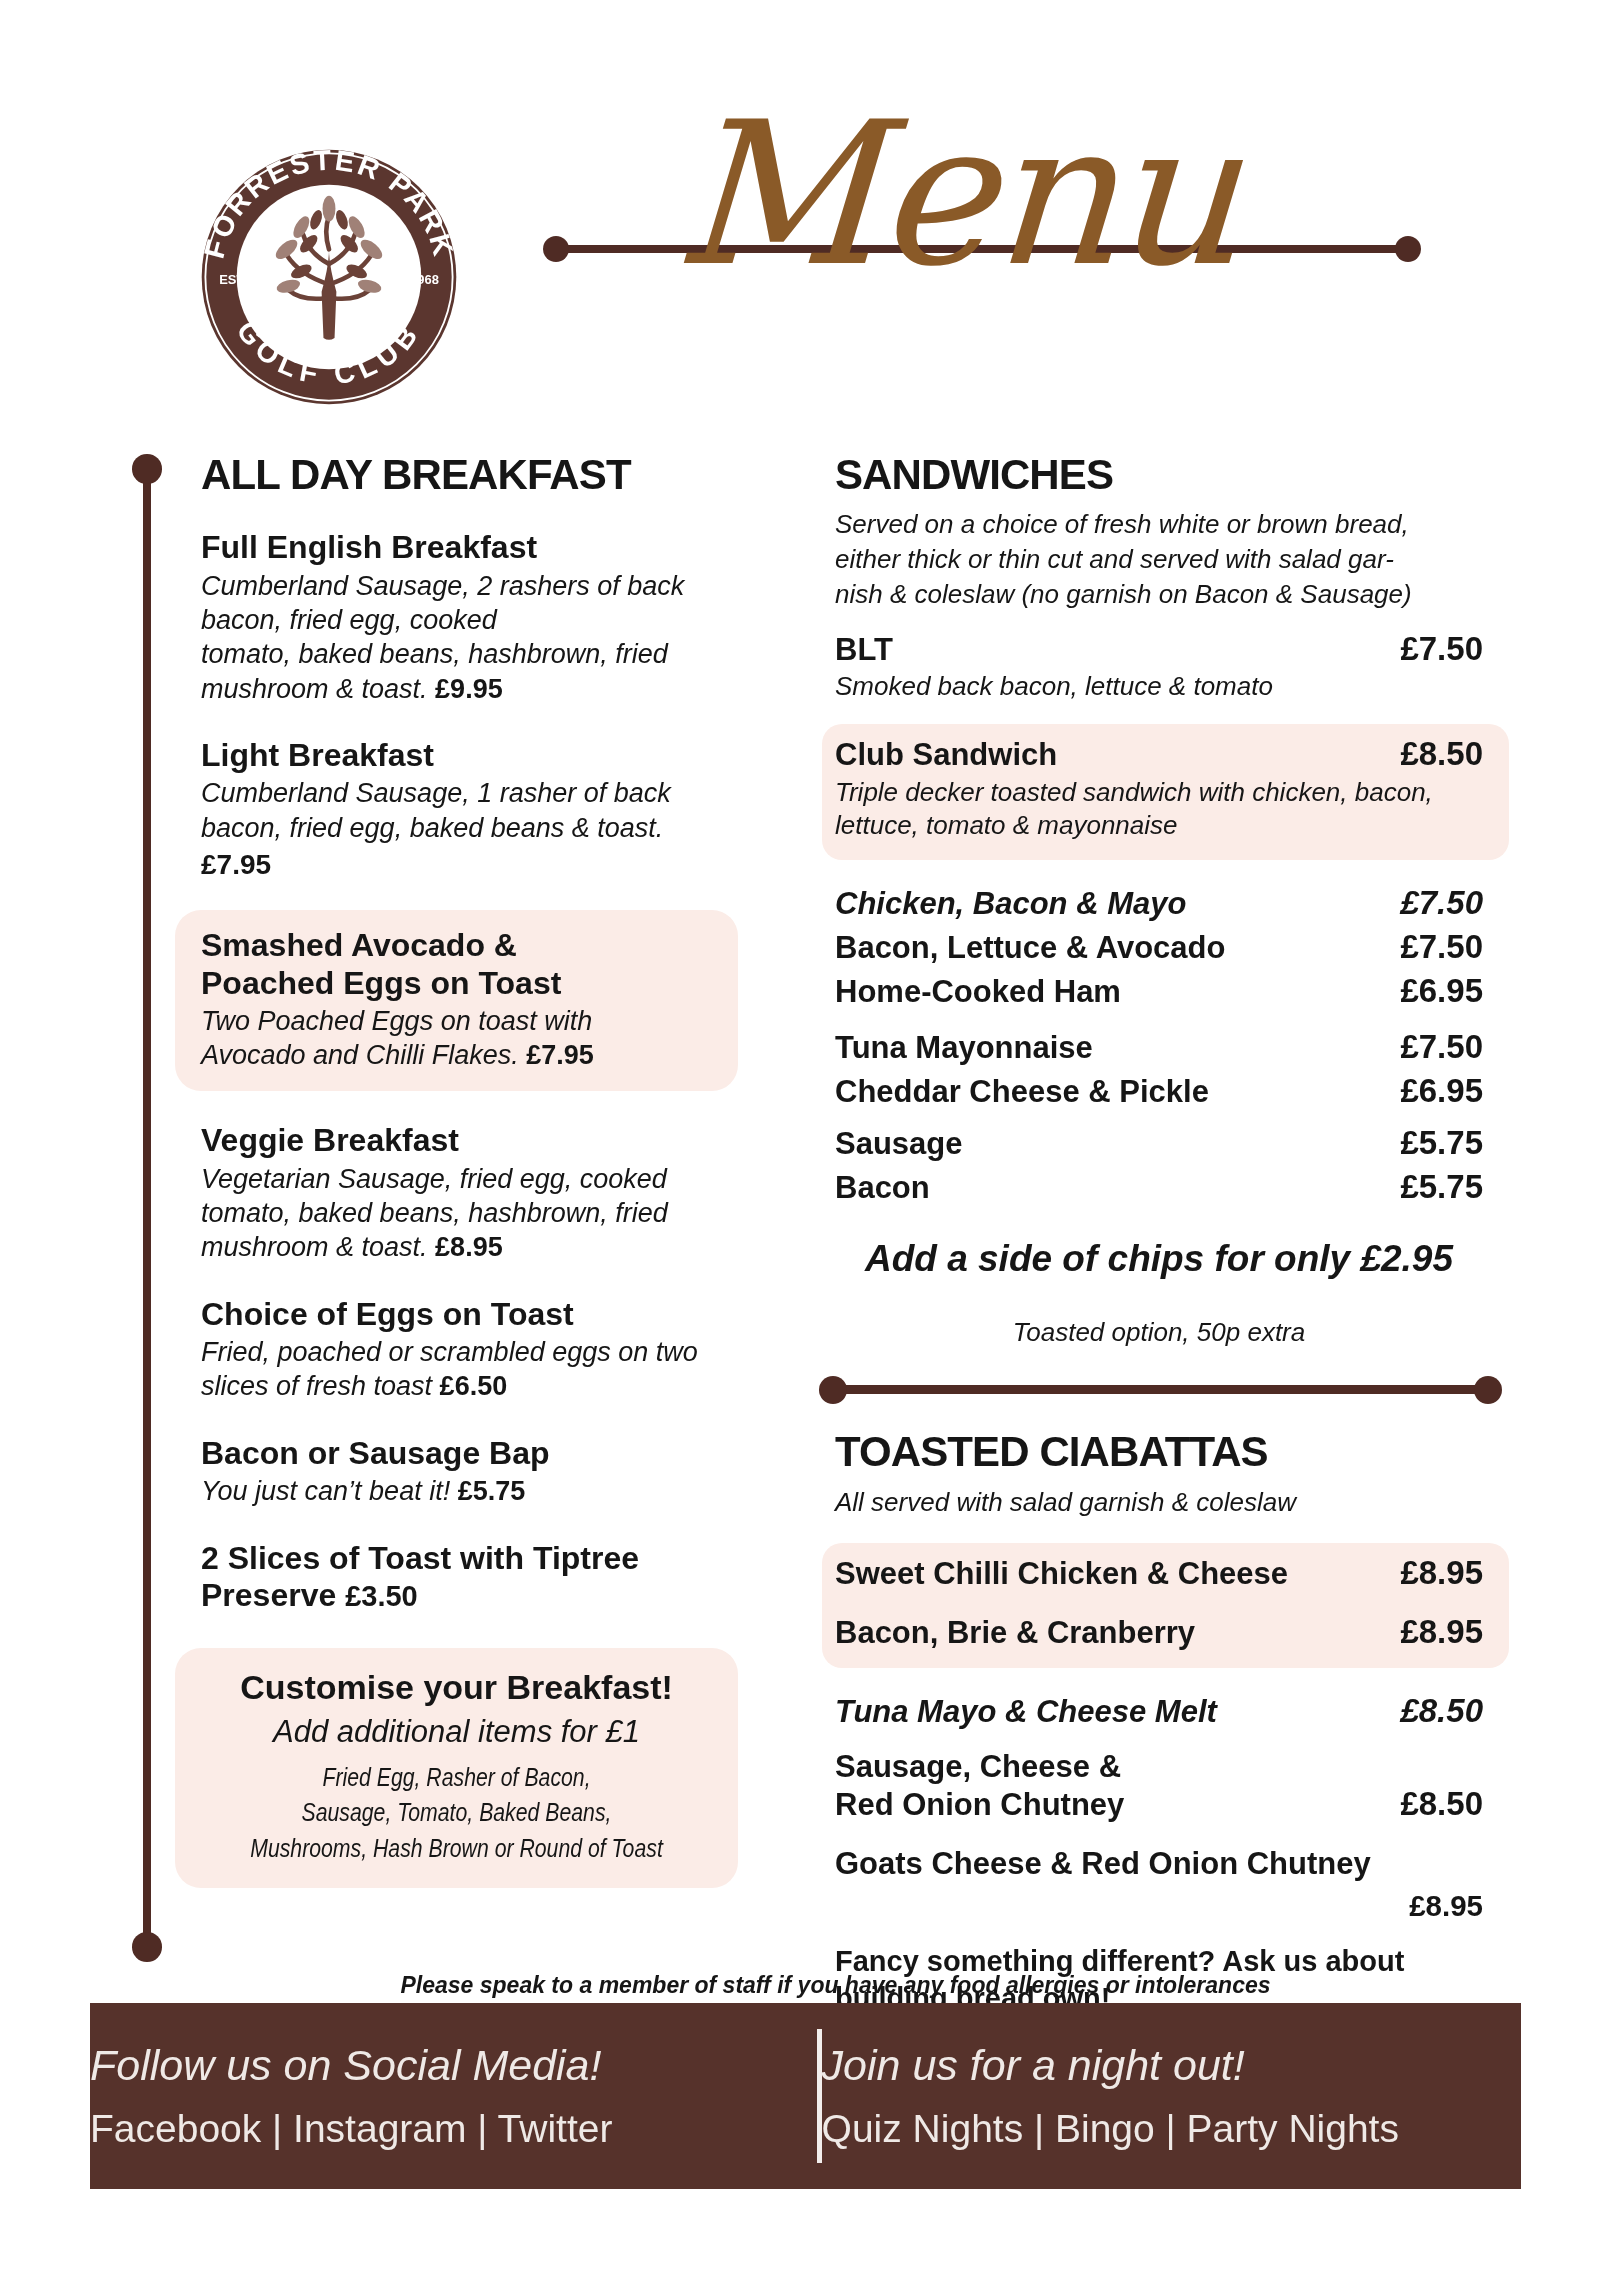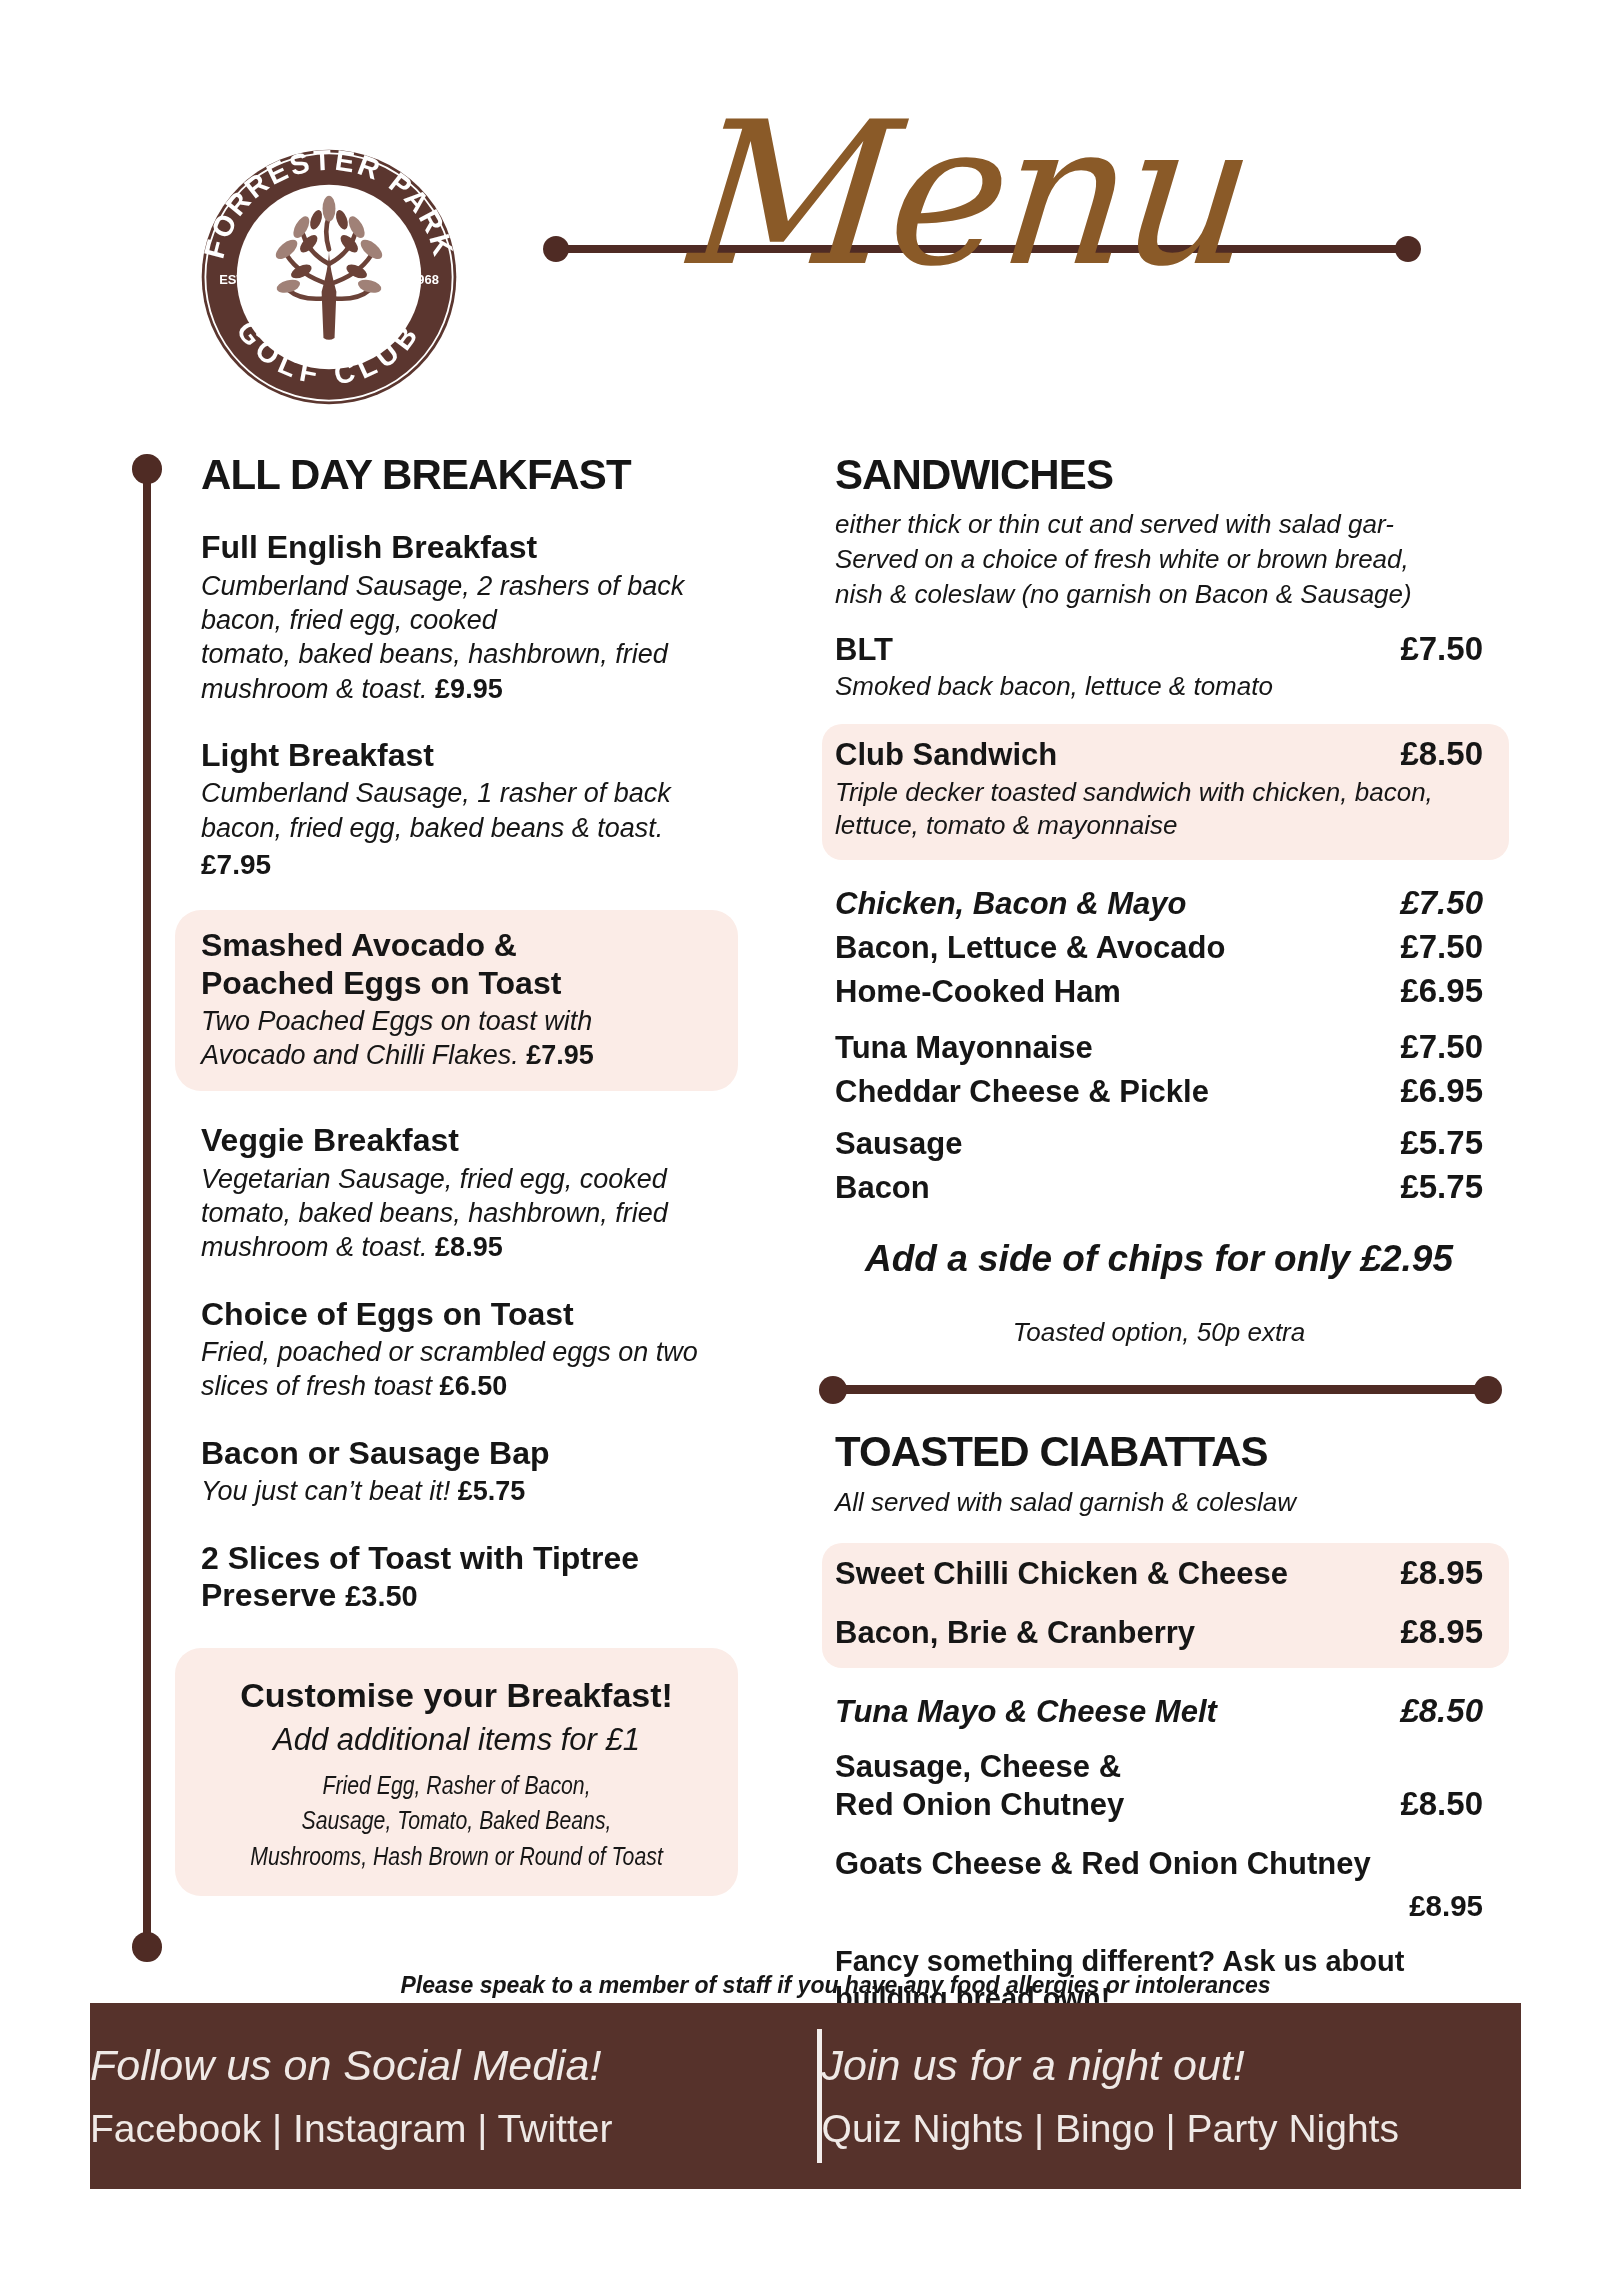--- a/index.html
+++ b/index.html
@@ -27,21 +27,21 @@
   .item{margin-top:31px;}
   .item-name{font-size:32px;font-weight:bold;line-height:1.18;margin:0;}
   .desc{font-size:27px;font-style:italic;line-height:1.27;margin:1.8px 0 0 0;}
   .desc .line{display:block;}
   .price-inline{font-style:normal;font-weight:bold;}
   .price-own-line{display:block;font-style:normal;font-weight:bold;font-size:28px;margin-top:1.8px;}
 
   .hl-box{background:#fbece7;border-radius:26px;margin:28px 0 0 -26px;padding:16.6px 26px 18.5px 26px;}
 
   .customise{se text-align:center;}
-  .customise{text-align:center;padding:28px 13px 22px 13px;margin-top:33px;}
+  .customise{text-align:center;padding:20px 13px 22px 13px;margin-top:33px;}
   .customise-title{font-size:34px;font-weight:bold;margin:0;}
   .customise-sub{font-size:31px;font-style:italic;margin:7.4px 0 9.2px 0;}
   .customise-line{display:block;font-size:25px;font-style:italic;line-height:1.42;transform:scaleX(.85);transform-origin:50% 50%;white-space:nowrap;}
 
   
   .intro{font-size:26px;font-style:italic;line-height:1.33;margin:9.2px 0 0 0;}
   .intro .line{display:block;}
   .row{display:flex;justify-content:space-between;align-items:baseline;margin-top:13px;}
   .row .name{font-size:31px;font-weight:bold;line-height:1.22;}
   .row .price{font-size:33px;font-weight:bold;}
@@ -207,22 +207,22 @@
       <span class="customise-line">Fried Egg, Rasher of Bacon,</span>
       <span class="customise-line">Sausage, Tomato, Baked Beans,</span>
       <span class="customise-line">Mushrooms, Hash Brown or Round of Toast</span>
     </div>
   </div>
 
   <div class="col-right">
     <h2 class="section-title">SANDWICHES</h2>
 
     <p class="intro">
+      <span class="line">Served on a choice of fresh white or brown bread,</span>
       <span class="line">either thick or thin cut and served with salad gar-</span>
-      <span class="line">Served on a choice of fresh white or brown bread,</span>
       <span class="line">nish &amp; coleslaw  (no garnish on Bacon &amp; Sausage)</span>
     </p>
 
     <div style="margin-top:18.5px;">
       <div class="row" style="margin-top:0;">
         <span class="name">BLT</span>
         <span class="price">£7.50</span>
       </div>
       <p class="item-desc"><span>Smoked back bacon, lettuce &amp; tomato</span></p>
     </div>

